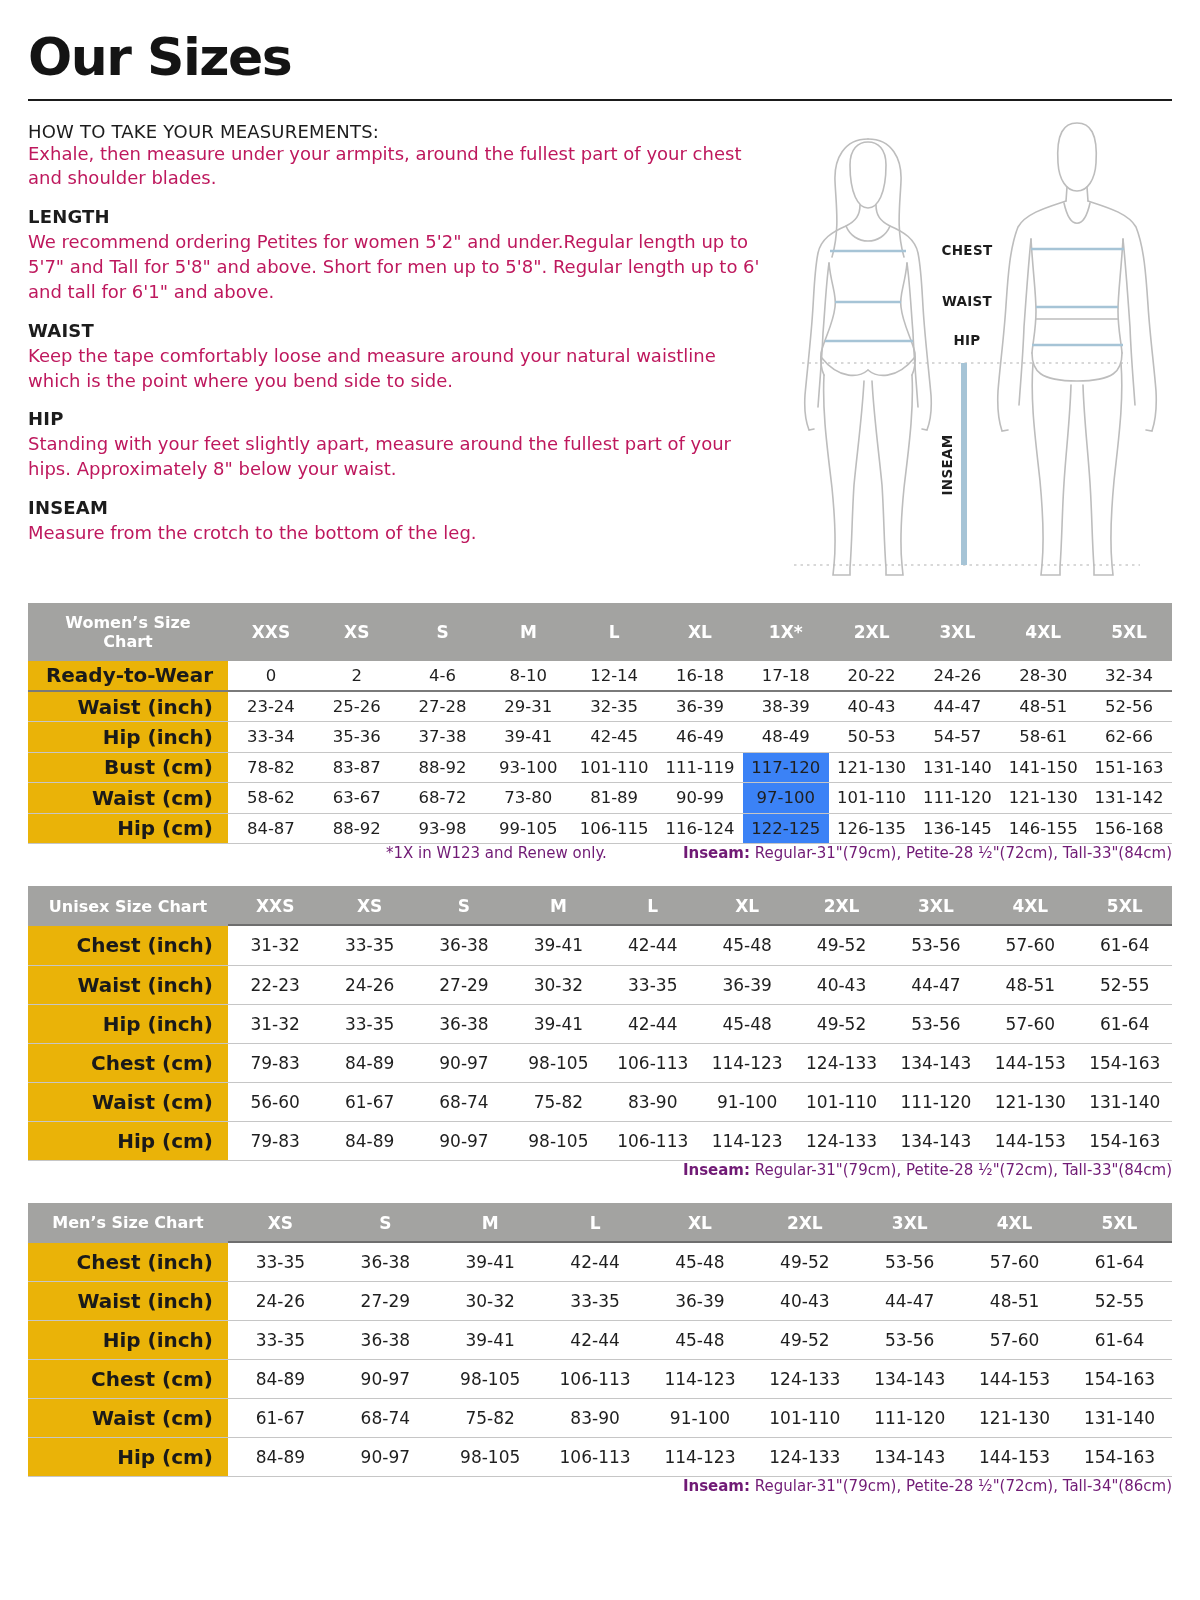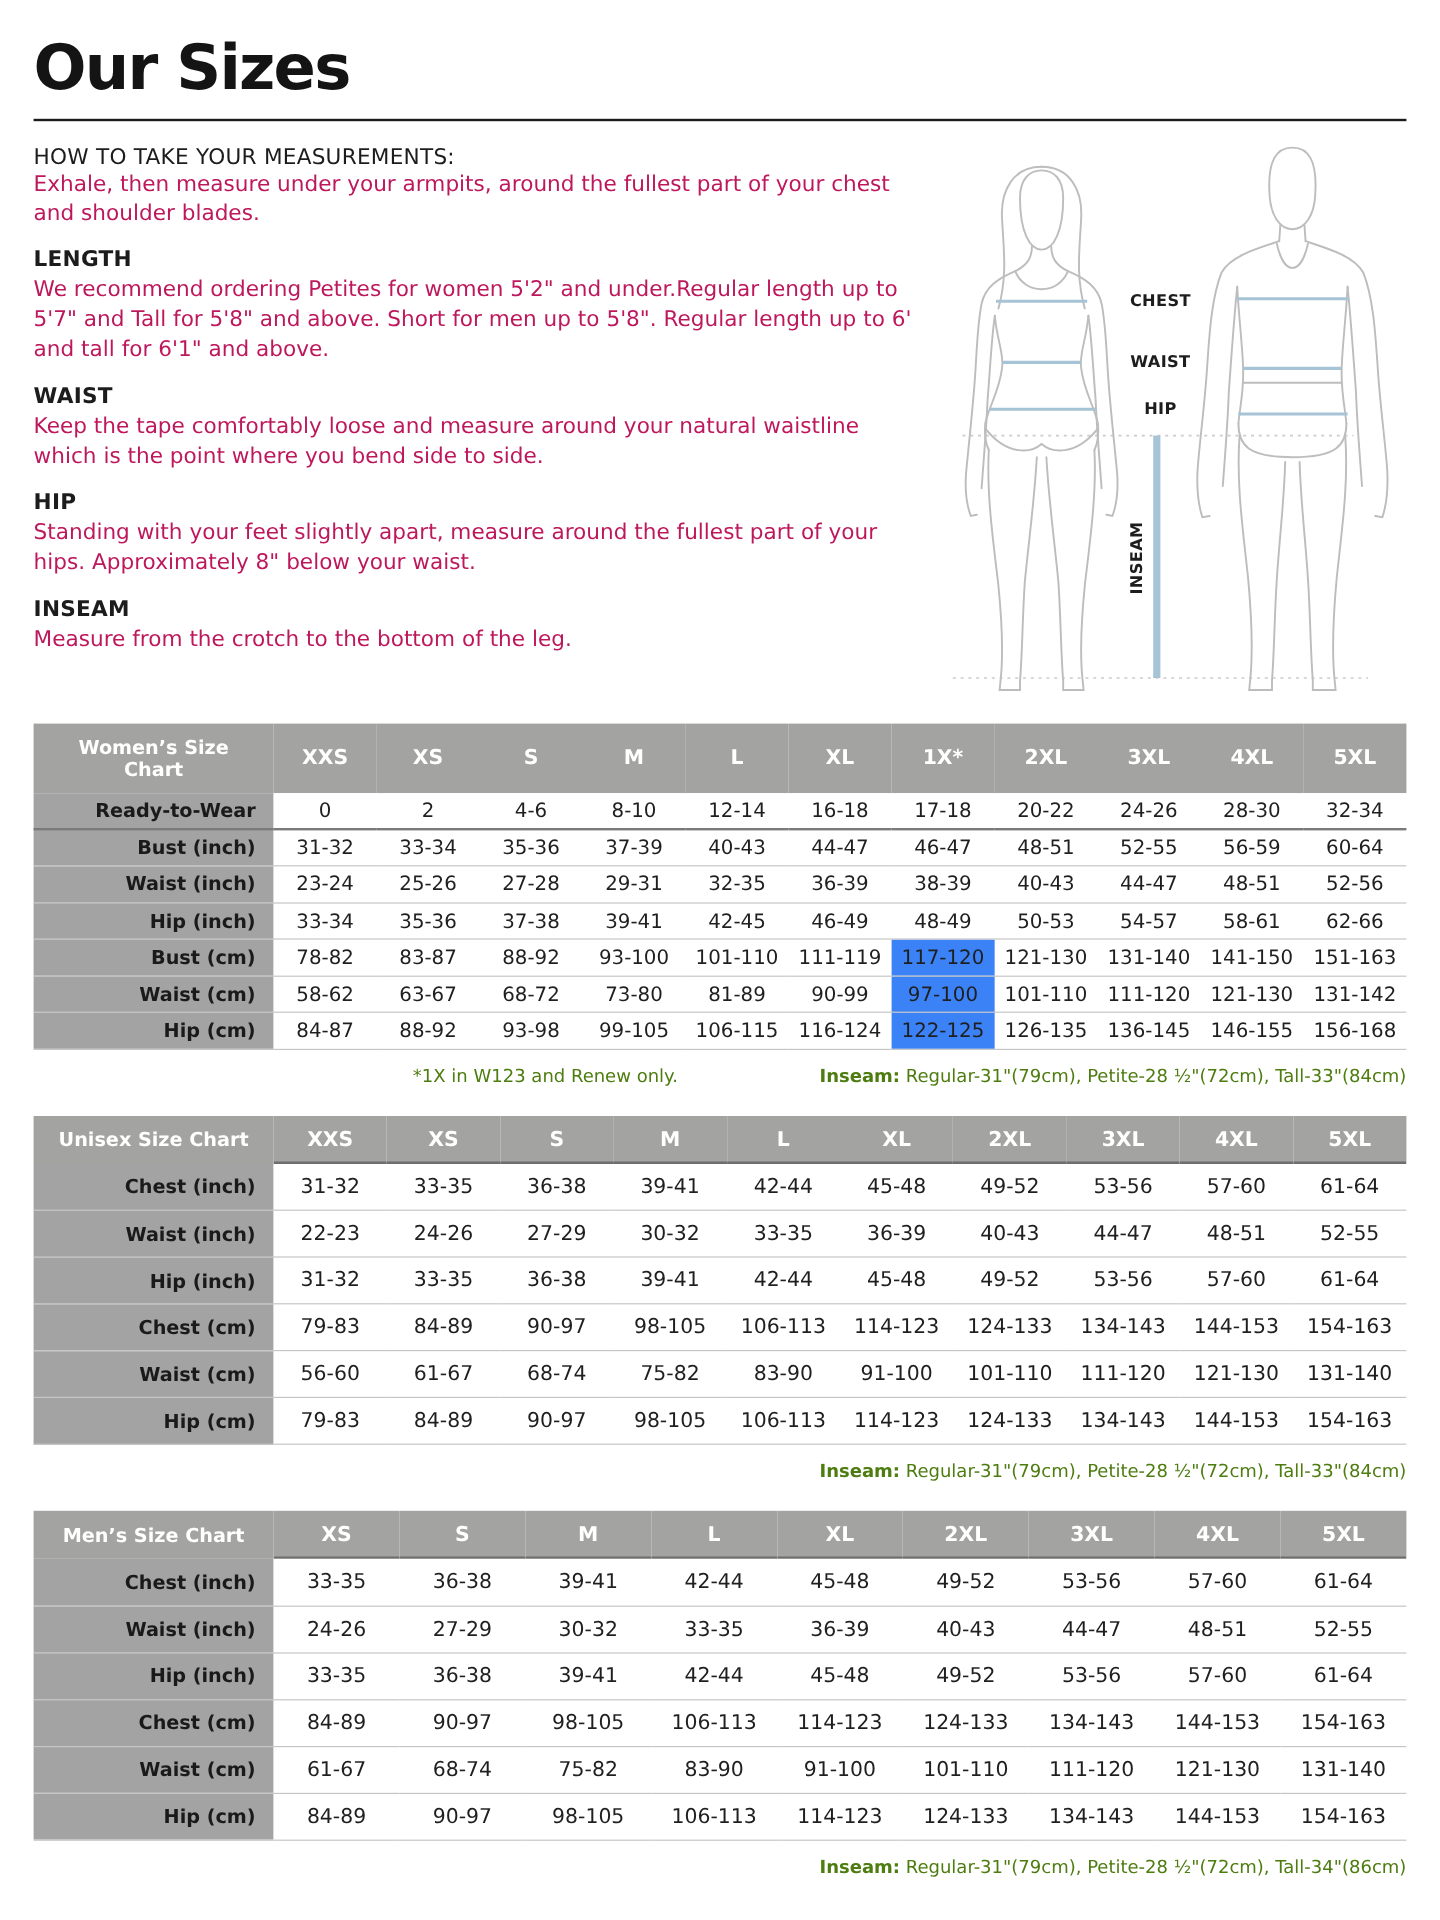--- a/index.html
+++ b/index.html
@@ -31,38 +31,38 @@
     width:1144px; border-collapse:collapse; table-layout:fixed;
   }
   table.size-table col.c-label { width:200px; }
   table.size-table thead th {
     background:#a3a3a1; color:#ffffff; font-weight:bold; font-size:17px;
     height:34px; padding:10px; text-align:center;
   }
   table.size-table thead th.tlabel { font-size:16px; }
   table.size-table.hdr-rule thead th:not(.tlabel) { box-shadow: inset 0 -2px 0 #6e6e6e; }
   table.size-table tbody th {
-    text-align:right; padding:0 15px 0 0; font-size:16px; font-weight:bold;
-    color:#1a1a1a; border-bottom:1px solid #c6c6c6; background:#a3a3a3;
+    text-align:right; padding:0 15px 0 0; font-size:20px; font-weight:bold;
+    color:#1a1a1a; border-bottom:1px solid #c6c6c6; background:#eab308;
   }
   table.size-table tbody td {
     text-align:center; font-size:17px; color:#1f1f1f;
     border-bottom:1px solid #c6c6c6; background:#fff; padding:0;
   }
   table.size-table tbody tr { height:39px; }
   table.size-table.compact tbody tr { height:30.5px; }
   table.size-table.compact tbody td { font-size:16.5px; }
   tr.rtw td, tr.rtw th { border-bottom:2px solid #7a7a7a !important; }
   tr.shaded td, tr.shaded th { background:#f2f1ef; }
   td.hl { background:#eeedeb; }
   tr.shaded td.hl { background:#3b82f6; }
 
   .fnrow {
-    width:1144px; display:flex; justify-content:flex-end; gap:118px;
-    font-size:15px; color:#4d7c0f; margin:13px 0 24px 0;
+    width:1144px; display:flex; justify-content:flex-end; gap:76px;
+    font-size:15px; color:#701a75; margin:0 0 24px 0;
   }
   .fnrow .fn b { font-weight:bold; }
 </style>
 </head>
 <body>
 
 <div class="page">
 
   <h1 class="page-title">Our Sizes</h1>
   <hr class="title-rule">
@@ -182,34 +182,20 @@
               <td>8-10</td>
               <td>12-14</td>
               <td>16-18</td>
               <td class="hl">17-18</td>
               <td>20-22</td>
               <td>24-26</td>
               <td>28-30</td>
               <td>32-34</td>
             </tr>
             <tr class="">
-              <th>Bust (inch)</th>
-              <td>31-32</td>
-              <td>33-34</td>
-              <td>35-36</td>
-              <td>37-39</td>
-              <td>40-43</td>
-              <td>44-47</td>
-              <td class="hl">46-47</td>
-              <td>48-51</td>
-              <td>52-55</td>
-              <td>56-59</td>
-              <td>60-64</td>
-            </tr>
-            <tr class="">
               <th>Waist (inch)</th>
               <td>23-24</td>
               <td>25-26</td>
               <td>27-28</td>
               <td>29-31</td>
               <td>32-35</td>
               <td>36-39</td>
               <td class="hl">38-39</td>
               <td>40-43</td>
               <td>44-47</td>

